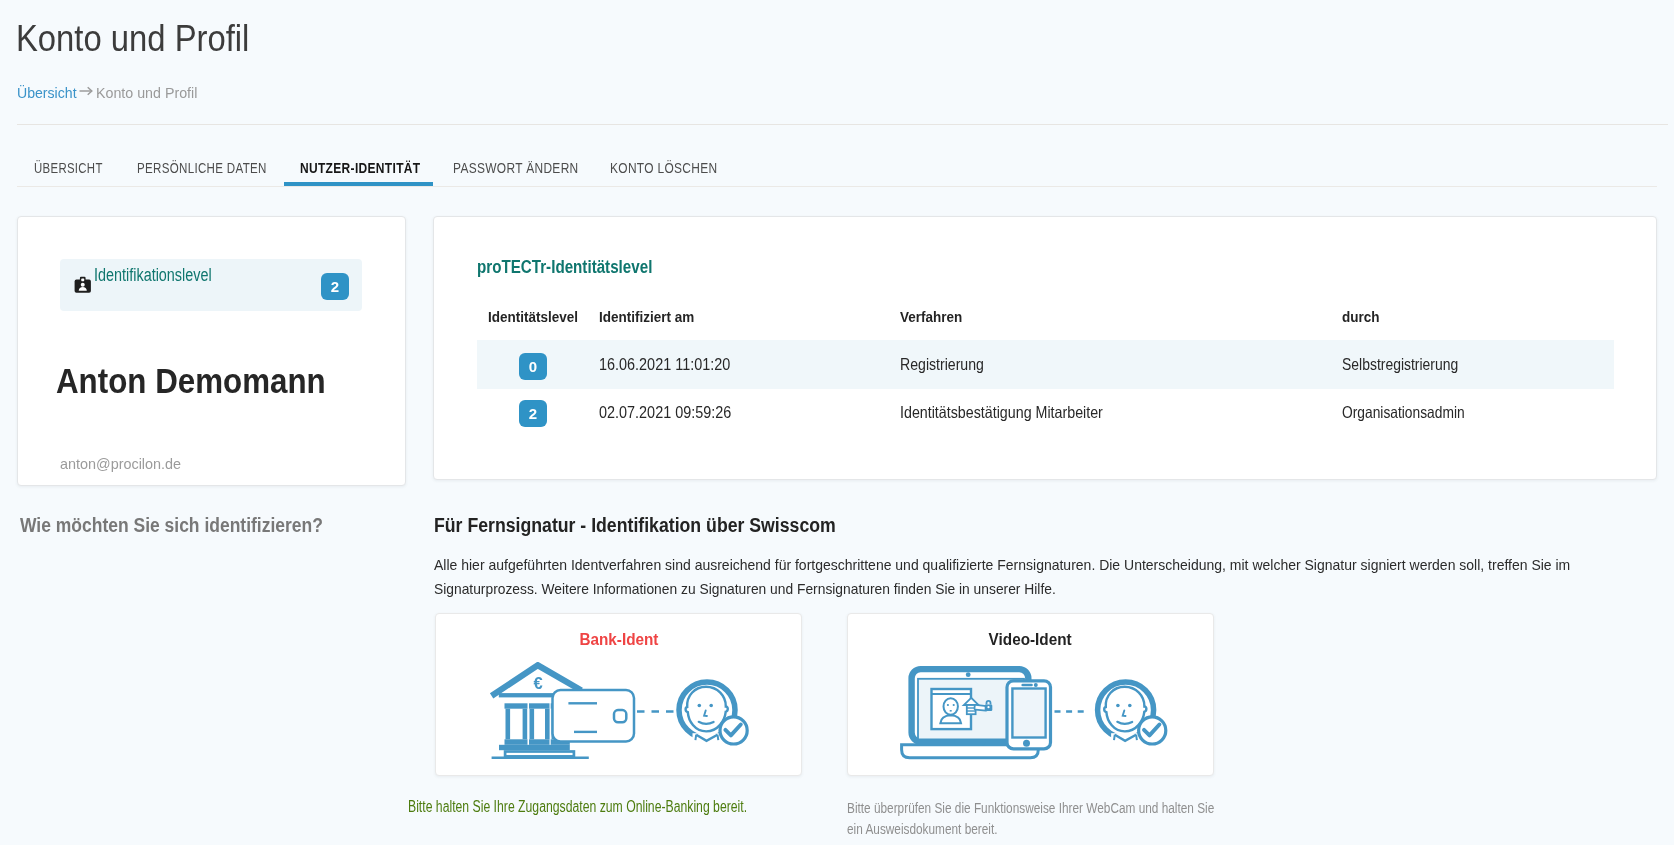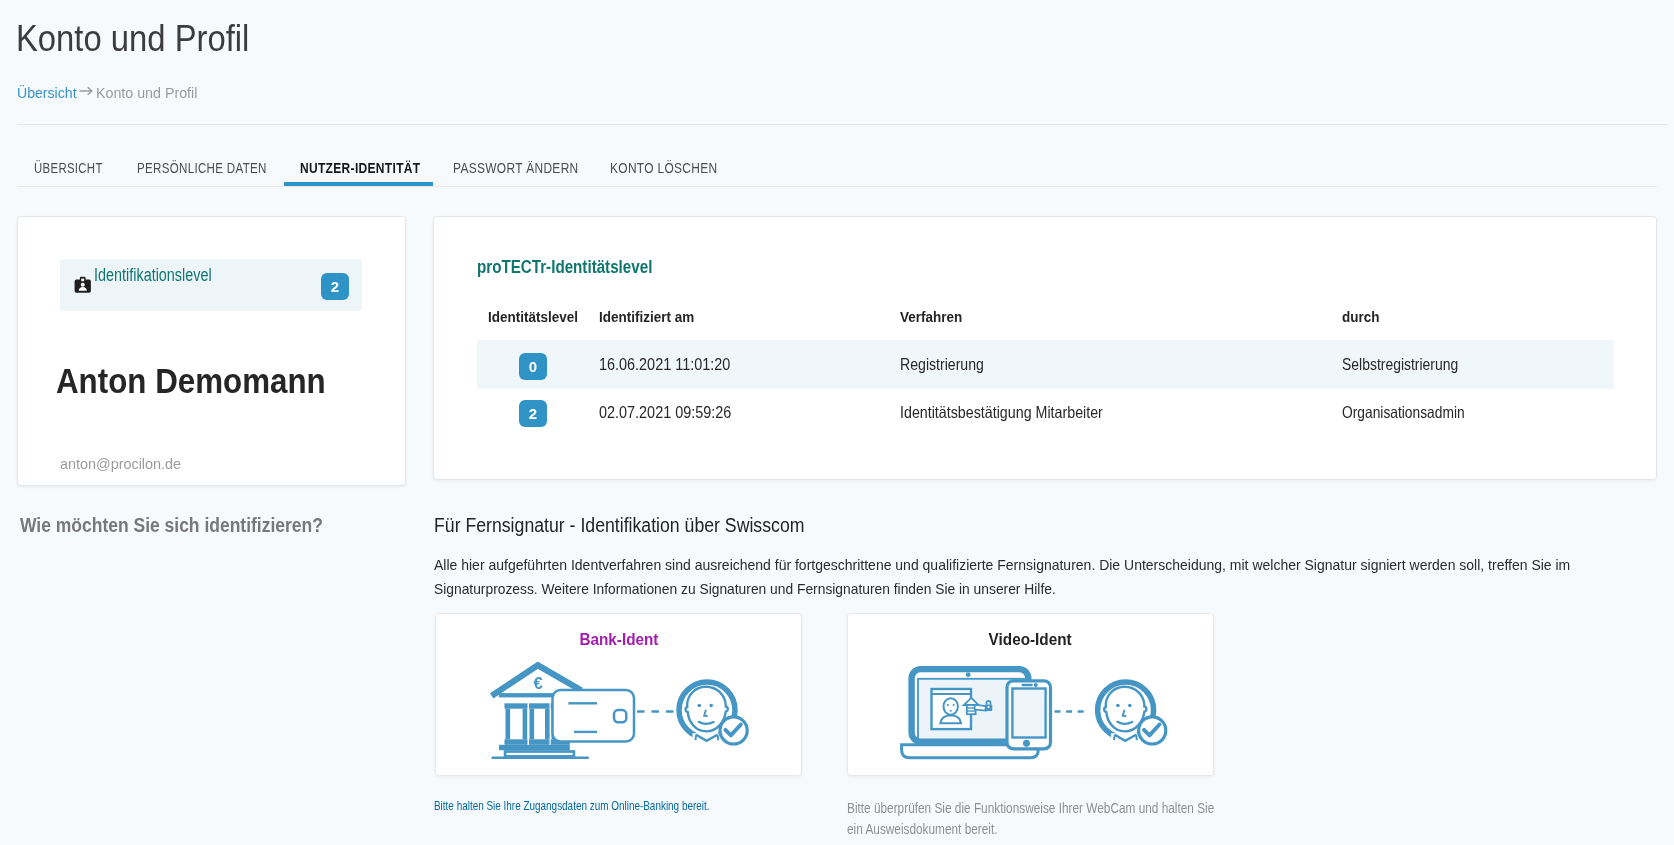--- a/index.html
+++ b/index.html
@@ -86,31 +86,31 @@
   <span class="abs sx" style="left:900px; transform:scaleX(0.855);">Registrierung</span>
   <span class="abs sx" style="left:1342px; transform:scaleX(0.845);">Selbstregistrierung</span>
 </div>
 <div class="badge" style="left:519px; top:399.5px;">2</div>
 <div class="abs" id="r2" style="left:0; top:403px; font-size:16.5px; color:#282828;">
   <span class="abs sx" style="left:599px; transform:scaleX(0.874);">02.07.2021 09:59:26</span>
   <span class="abs sx" style="left:900px; transform:scaleX(0.864);">Identitätsbestätigung Mitarbeiter</span>
   <span class="abs sx" style="left:1342px; transform:scaleX(0.836);">Organisationsadmin</span>
 </div>
 
-<div class="abs" id="fern" style="left:434px; top:514px; font-size:20px; font-weight:normal; color:#232323;">
+<div class="abs" id="fern" style="left:434px; top:514px; font-size:20px; font-weight:bold; color:#232323;">
   <span class="sx" style="transform:scaleX(0.884);">Für Fernsignatur - Identifikation über Swisscom</span>
 </div>
 <div class="abs" id="para" style="left:434px; top:553px; font-size:15px; color:#2b2b2b; line-height:24px;">
 <span class="sx" id="pl1" style="transform:scaleX(0.933);">Alle hier aufgeführten Identverfahren sind ausreichend für fortgeschrittene und qualifizierte Fernsignaturen. Die Unterscheidung, mit welcher Signatur signiert werden soll, treffen Sie im</span><br>
 <span class="sx" id="pl2" style="transform:scaleX(0.921);">Signaturprozess. Weitere Informationen zu Signaturen und Fernsignaturen finden Sie in unserer Hilfe.</span>
 </div>
 
 <div class="card" id="bankcard" style="left:435px; top:613px; width:367px; height:163px; border-color:#e9e9e9;"></div>
 <div class="card" id="videocard" style="left:847px; top:613px; width:367px; height:163px; border-color:#e9e9e9;"></div>
-<div class="abs" style="left:435px; top:629.5px; width:367px; text-align:center; font-size:17px; font-weight:bold; color:#a21caf;">
+<div class="abs" style="left:435px; top:629.5px; width:367px; text-align:center; font-size:17px; font-weight:bold; color:#ef4444;">
   <span class="sx" style="transform:scaleX(0.9); transform-origin:50% 50%;">Bank-Ident</span>
 </div>
 <div class="abs" style="left:847px; top:629.5px; width:367px; text-align:center; font-size:17px; font-weight:bold; color:#232323;">
   <span class="sx" style="transform:scaleX(0.9); transform-origin:50% 50%;">Video-Ident</span>
 </div>
 
 <svg class="abs" id="banksvg" style="left:486px; top:662px;" width="272" height="100" viewBox="0 0 272 100">
 <g stroke="#4596c5" fill="none">
 
   <line x1="5.6" y1="95.7" x2="102.8" y2="95.7" stroke-width="2.6"></line>
@@ -202,18 +202,18 @@
   <path d="M-8.3 11.8 Q-1 15.8 6.6 11.9" stroke-width="2.2" stroke-linecap="round"></path>
   <path d="M-14.5 23.2 H15 V38 H-14.5 Z" fill="#fff" stroke="none"></path>
   <path d="M-10.8 24.7 L-0.5 30.9 L10.5 24.7" stroke-width="2.4"></path>
   <line x1="-10.8" y1="24.7" x2="-11.6" y2="30.2" stroke-width="2"></line>
   <line x1="10.5" y1="24.7" x2="11.3" y2="30.2" stroke-width="2"></line>
   <circle cx="26.6" cy="20.4" r="13.6" fill="#fff" stroke-width="3.2"></circle>
   <path d="M18.4 19.9 L23.9 25.4 L33.8 14.5" stroke-width="3.9" stroke-linecap="round" stroke-linejoin="round"></path>
 </g>
 </svg>
 
-<div class="abs" id="cap1" style="left:434px; top:798px; font-size:13px; color:#0369a1;">
+<div class="abs" id="cap1" style="left:408px; top:798px; font-size:16px; color:#4d7c0f;">
   <span class="sx" style="transform:scaleX(0.764);">Bitte halten Sie Ihre Zugangsdaten zum Online-Banking bereit.</span>
 </div>
 <div class="abs" id="cap2" style="left:847px; top:798px; font-size:15.5px; color:#8f8f8f; line-height:20.5px;">
   <span class="sx" style="transform:scaleX(0.763);">Bitte überprüfen Sie die Funktionsweise Ihrer WebCam und halten Sie<br>ein Ausweisdokument bereit.</span>
 </div>
 
 </body></html>

